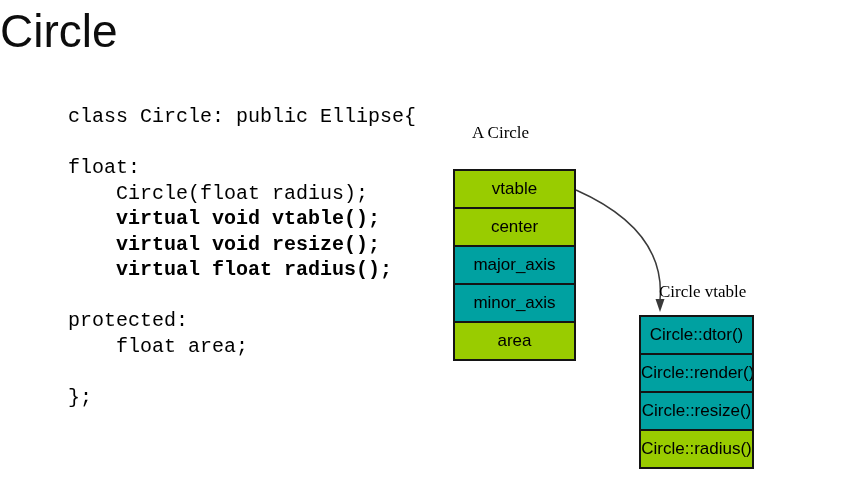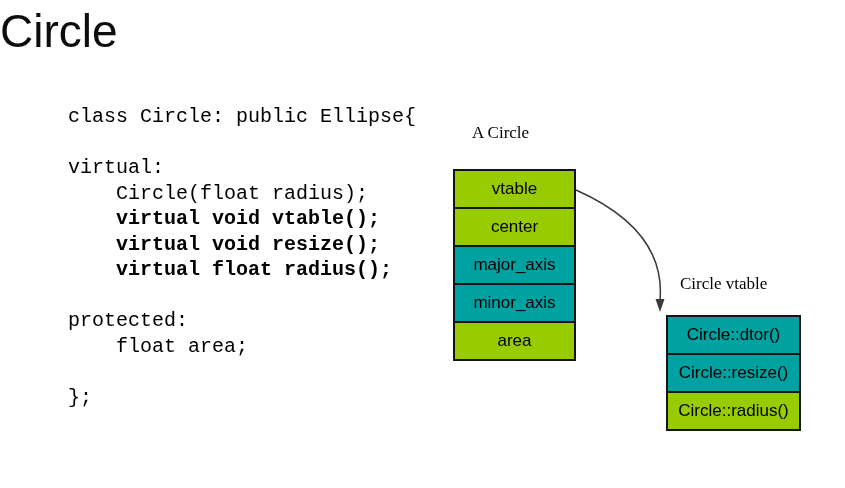--- a/index.html
+++ b/index.html
@@ -43,32 +43,32 @@
     font-weight: 700;
   }
   .diagram-label {
     position: absolute;
     font-family: "Liberation Serif", serif;
     font-size: 17px;
     color: #000;
     white-space: nowrap;
   }
   .label-a-circle   { left: 472px; top: 123px; text-align: center; }
-  .label-circle-vtable { left: 659px; top: 274px; padding-left: 21px; }
+  .label-circle-vtable { left: 659px; top: 282px; }
 
   .stack {
     position: absolute;
     border: 2px solid #141414;
     box-sizing: border-box;
   }
   .object-stack {
     left: 453px; top: 169px; width: 123px;
   }
   .vtable-stack {
-    left: 639px; top: 315px; width: 135px; margin-left: 27px;
+    left: 639px; top: 315px; width: 115px;
   }
   .cell {
     height: 36px;
     line-height: 36px;
     text-align: center;
     font-family: Liberation Sans, sans-serif;
     font-size: 17px;
     color: #000;
     border-bottom: 2px solid #141414;
     overflow: hidden;
@@ -96,21 +96,21 @@
 </head>
 <body>
 
 <div class="page">
 
   <div class="slide-title">Circle</div>
 
   <div class="code-block">
       <div class="code-line">class Circle: public Ellipse{</div>
       <div class="code-line">&nbsp;</div>
-      <div class="code-line">virtual:</div>
+      <div class="code-line">float:</div>
       <div class="code-line">    Circle(float radius);</div>
       <div class="code-line bold">    virtual void vtable();</div>
       <div class="code-line bold">    virtual void resize();</div>
       <div class="code-line bold">    virtual float radius();</div>
       <div class="code-line">&nbsp;</div>
       <div class="code-line">protected:</div>
       <div class="code-line">    float area;</div>
       <div class="code-line">&nbsp;</div>
       <div class="code-line">};</div>
     </div>
@@ -127,17 +127,18 @@
 
   <svg class="arrow-overlay" viewBox="0 0 845 488" xmlns="http://www.w3.org/2000/svg">
     <path class="arrow-path" d="M 576,190 Q 666,230 660,300"></path>
     <polygon class="arrow-head" points="655.5,299 664.5,299 660,312"></polygon>
   </svg>
 
   <div class="diagram-label label-circle-vtable">Circle vtable</div>
 
   <div class="stack vtable-stack">
       <div class="cell teal">Circle::dtor()</div>
+      <div class="cell teal">Circle::render()</div>
       <div class="cell teal">Circle::resize()</div>
       <div class="cell green">Circle::radius()</div>
     </div>
 
 </div>
 
 </body></html>

